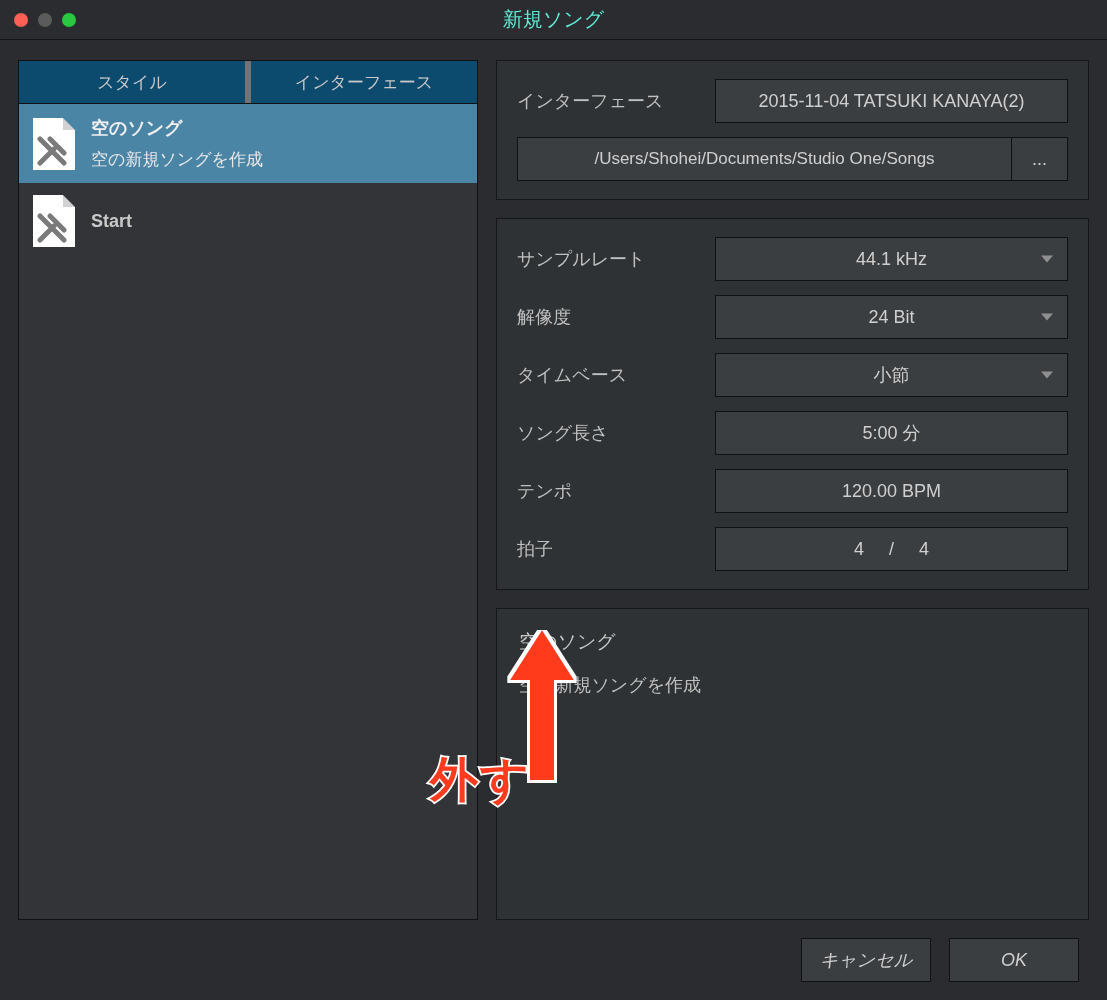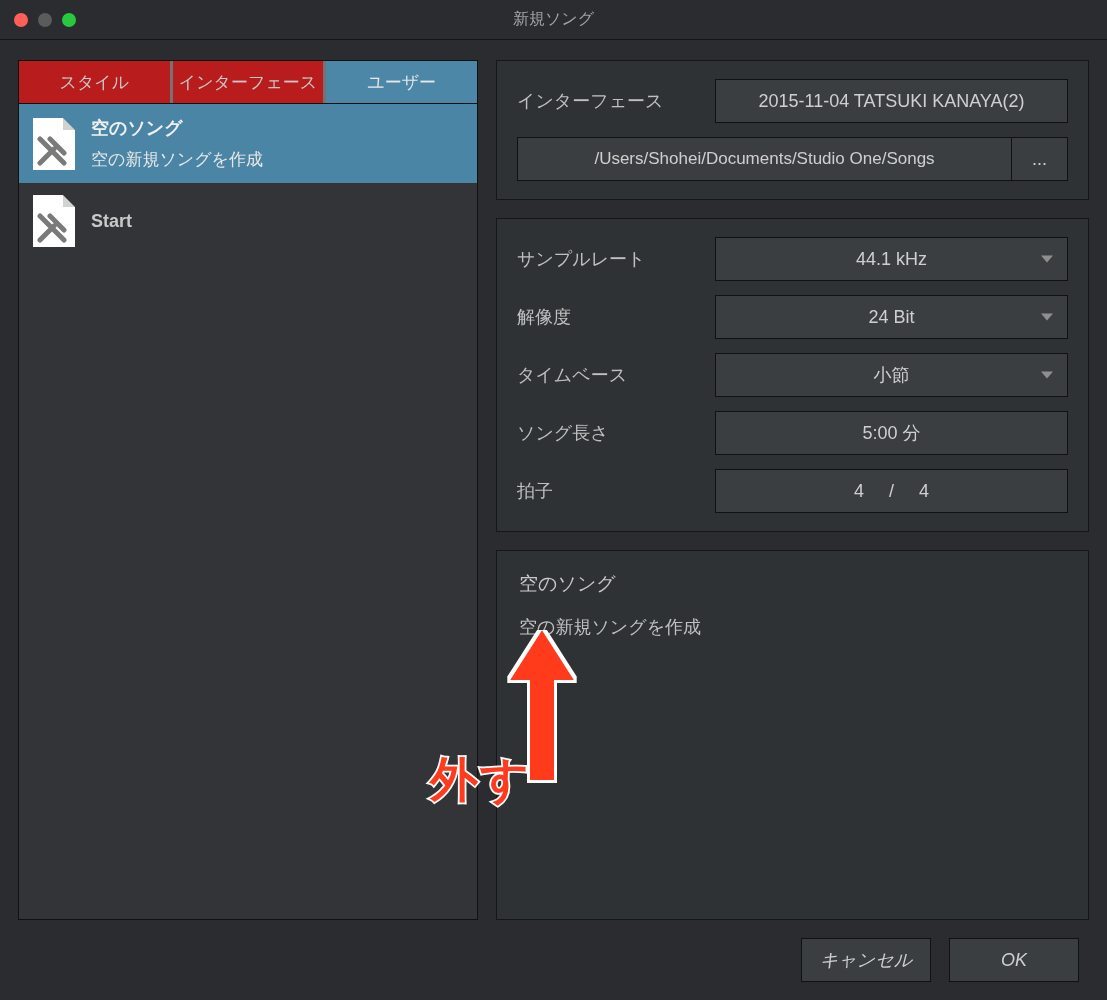--- a/index.html
+++ b/index.html
@@ -4,25 +4,25 @@
 <style>
   * { box-sizing: border-box; margin: 0; padding: 0; }
   html, body { width: 1107px; height: 1000px; background: #1a1a1a; font-family: "Hiragino Kaku Gothic ProN", "Yu Gothic", Meiryo, sans-serif; color: #c9c9c9; overflow: hidden; }
   .window { width: 1107px; height: 1000px; background: #2a2c2f; display: flex; flex-direction: column; }
   .titlebar { height: 40px; display: flex; align-items: center; position: relative; background: #2a2c2f; border-bottom: 1px solid #141414; }
   .traffic-lights { display: flex; gap: 10px; padding-left: 14px; }
   .tl { width: 14px; height: 14px; border-radius: 50%; }
   .tl-close { background: #ff5f57; }
   .tl-min { background: #5b5b5b; }
   .tl-max { background: #28c840; }
-  .title { position: absolute; left: 50%; transform: translateX(-50%); font-size: 16px; color: #a3a3a3; }
+  .title { position: absolute; left: 50%; transform: translateX(-50%); font-size: 20px; color: #5eead4; }
   .body { flex: 1; display: flex; gap: 18px; padding: 20px 18px 0 18px; }
   .left { width: 460px; display: flex; flex-direction: column; }
   .tabs { display: flex; border: 1px solid #111; height: 44px; }
-  .tab { flex: 1; display: flex; align-items: center; justify-content: center; font-size: 17px; background: #b91c1c; border-right: 3px solid #737373; cursor: pointer; }
+  .tab { flex: 1; display: flex; align-items: center; justify-content: center; font-size: 17px; background: #0c4a6e; border-right: 6px solid #737373; cursor: pointer; }
   .tab:last-child { border-right: none; }
   .tab.active { background: #4d87a8; color: #e8e8e8; }
   .template-list { flex: 1; background: #323437; border: 1px solid #111; border-top: none; overflow: auto; }
   .tpl-item { display: flex; align-items: center; gap: 16px; padding: 12px 14px; cursor: pointer; }
   .tpl-item.selected { background: #4a85a6; color: #eaeaea; }
   .tpl-icon { width: 42px; height: 52px; background: #fff; position: relative; flex-shrink: 0; }
   .tpl-icon::before { content: ""; position: absolute; top: 0; right: 0; width: 0; height: 0; border-top: 12px solid #323437; border-left: 12px solid #d2d2d2; }
   .tpl-item.selected .tpl-icon::before { border-top-color: #4a85a6; }
   .tpl-icon svg { position: absolute; left: 4px; bottom: 4px; }
   .tpl-text { display: flex; flex-direction: column; gap: 8px; }
@@ -66,21 +66,20 @@
       <div class="tl tl-max"></div>
     </div>
     <div class="title">新規ソング</div>
   </div>
 
   <div class="body">
     <div class="left">
       <div class="tabs">
         <div class="tab">スタイル</div>
         <div class="tab">インターフェース</div>
-        <div class="tab active">ユーザー</div>
       </div>
       <div class="template-list">
         <div class="tpl-item selected">
           <div class="tpl-icon">
             <svg width="30" height="30" viewBox="0 0 30 30">
                 <path d="M3 3 L27 27 M3 27 L17 13 M13 3 L27 17" stroke="#7a7a7a" stroke-width="5" fill="none" stroke-linecap="round"></path>
               </svg>
           </div>
           <div class="tpl-text">
             <div class="tpl-title">空のソング</div>
@@ -132,20 +131,24 @@
           <div class="field select">
             <span>小節</span>
             <span class="chev"></span>
           </div>
         </div>
         <div class="row">
           <div class="row-label">ソング長さ</div>
           <div class="field input">5:00 分</div>
         </div>
         <div class="row">
+          <div class="row-label">テンポ</div>
+          <div class="field input">120.00 BPM</div>
+        </div>
+        <div class="row">
           <div class="row-label">拍子</div>
           <div class="field input tsig">
             <span class="val">4</span>
             <span>/</span>
             <span class="val">4</span>
           </div>
         </div>
       </div>
 
 

